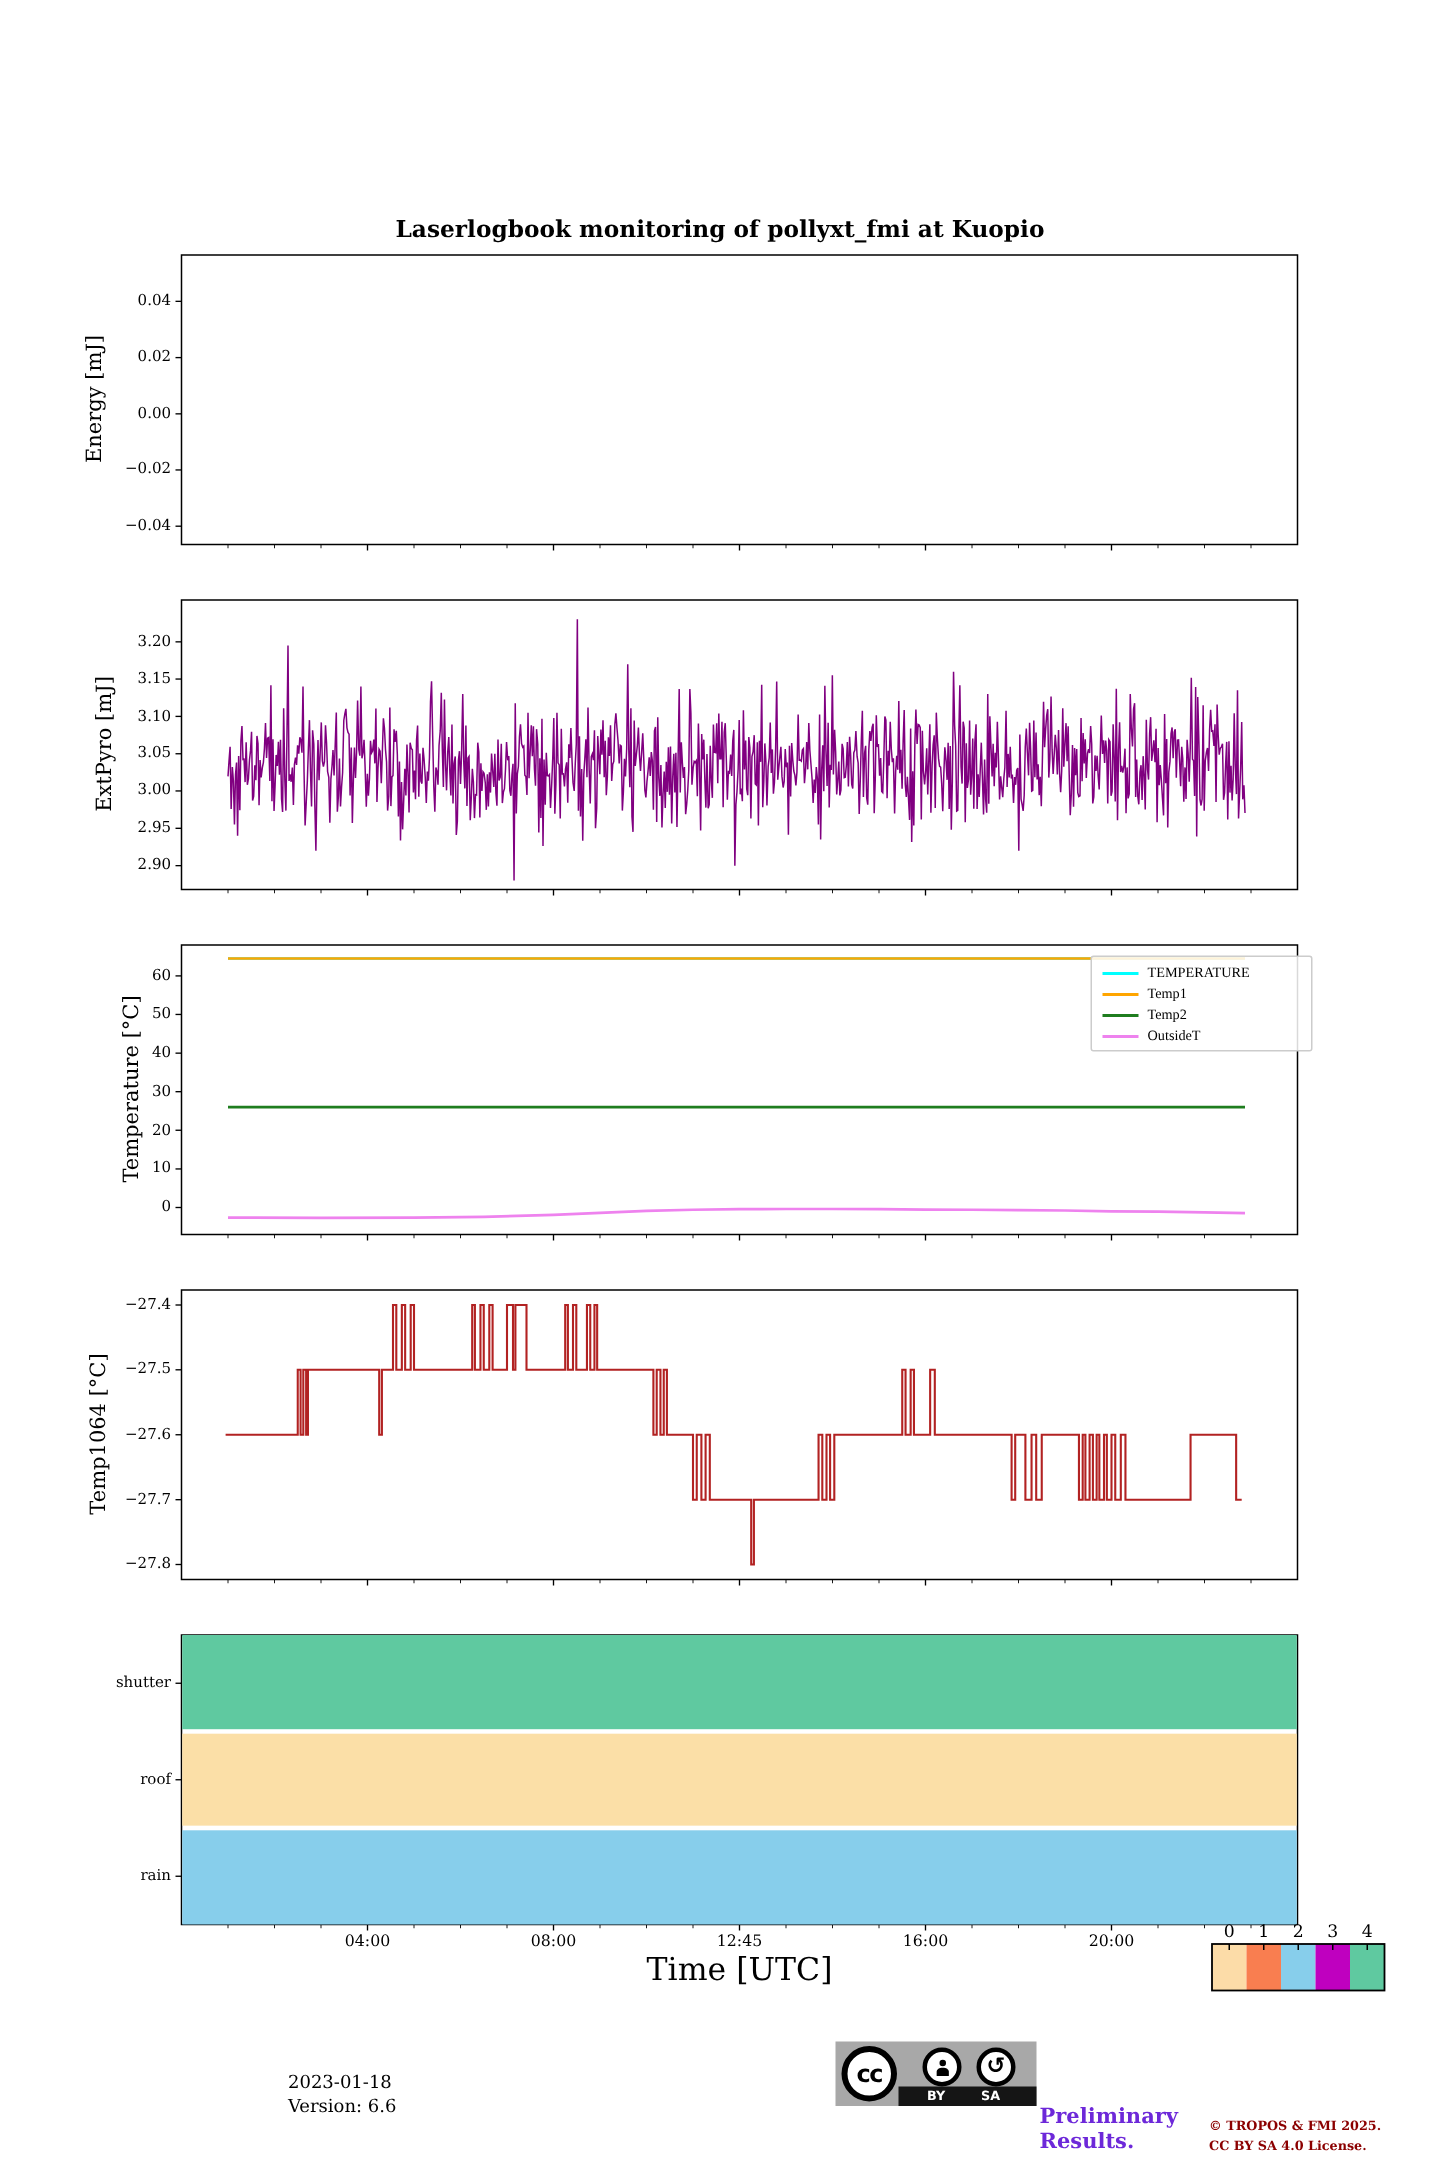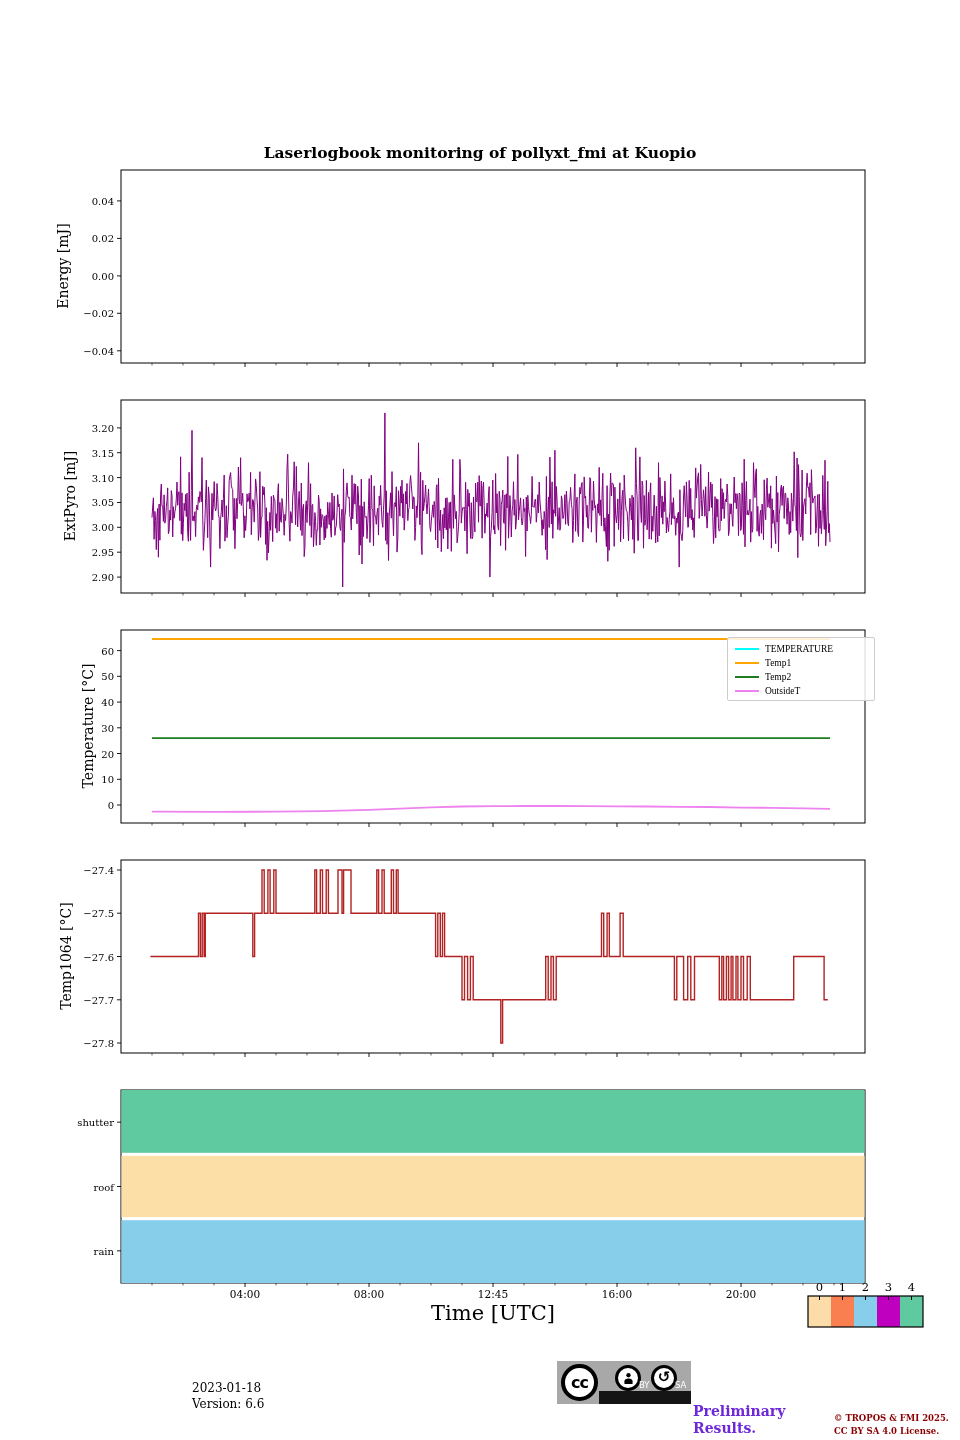--- a/index.html
+++ b/index.html
@@ -19,33 +19,33 @@
           background:rgba(255,255,255,0.85);border:1px solid #cccccc;border-radius:2px;
           padding:4px 4px 0 7px;box-sizing:border-box;font-family:Liberation Serif, serif;}
   .legend-row{display:flex;align-items:center;height:14px;}
   .legend-swatch{display:inline-block;width:24px;height:2.6px;margin-right:6px;flex:0 0 auto;}
   .legend-label{font-size:9.5px;white-space:nowrap;}
   .date,.version{position:absolute;left:192px;font-size:12px;}
   .date{top:1381px;} .version{top:1397px;}
   .prelim{position:absolute;left:693px;top:1403px;color:#6d28d9;font-weight:bold;
           font-size:14px;line-height:17px;}
   .copyright{position:absolute;left:806px;top:1412px;color:#8b0000;font-weight:bold;
-             font-size:8.5px;line-height:13px;white-space:nowrap;margin-left:28px;}
+             font-size:8.5px;line-height:13px;white-space:nowrap;}
   .cc-badge{position:absolute;left:557px;top:1361px;width:134px;height:43px;background:#a8a8a8;}
   .cc-strip{position:absolute;left:42px;right:0;bottom:0;height:13px;background:#151515;}
   .cc-circle{position:absolute;left:4px;top:3px;width:29px;height:29px;border-radius:50%;
              background:#fff;border:4px solid #000;text-align:center;line-height:29px;
              font-weight:bold;font-size:16px;font-family:"DejaVu Sans",sans-serif;letter-spacing:-1px;}
   .cc-small{position:absolute;top:4px;width:20px;height:20px;border-radius:50%;
             background:#fff;border:3px solid #000;display:flex;align-items:center;justify-content:center;}
   .cc-by{left:58px;} .cc-sa{left:94px;}
   .sa-glyph{font-family:"DejaVu Sans",sans-serif;font-weight:bold;font-size:15px;line-height:1;
             transform:translateY(-1px);}
-  .cc-by-label,.cc-sa-label{position:absolute;bottom:14px;color:#fff;
-            font-family:"DejaVu Sans",sans-serif;font-size:8.5px;font-weight:normal;margin-left:21px;}
+  .cc-by-label,.cc-sa-label{position:absolute;bottom:1px;color:#fff;
+            font-family:"DejaVu Sans",sans-serif;font-size:8.5px;font-weight:bold;}
   .cc-by-label{left:61px;} .cc-sa-label{left:97px;}
 </style>
 </head>
 <body>
 
 <div class="figure">
   <svg id="fig" width="960" height="1440">
       <rect x="121" y="170" width="744" height="193" fill="none" stroke="#000" stroke-width="1"></rect>
       <line x1="152.0" y1="363" x2="152.0" y2="365.5" stroke="#000" stroke-width="0.6"></line>
       <line x1="183.0" y1="363" x2="183.0" y2="365.5" stroke="#000" stroke-width="0.6"></line>

